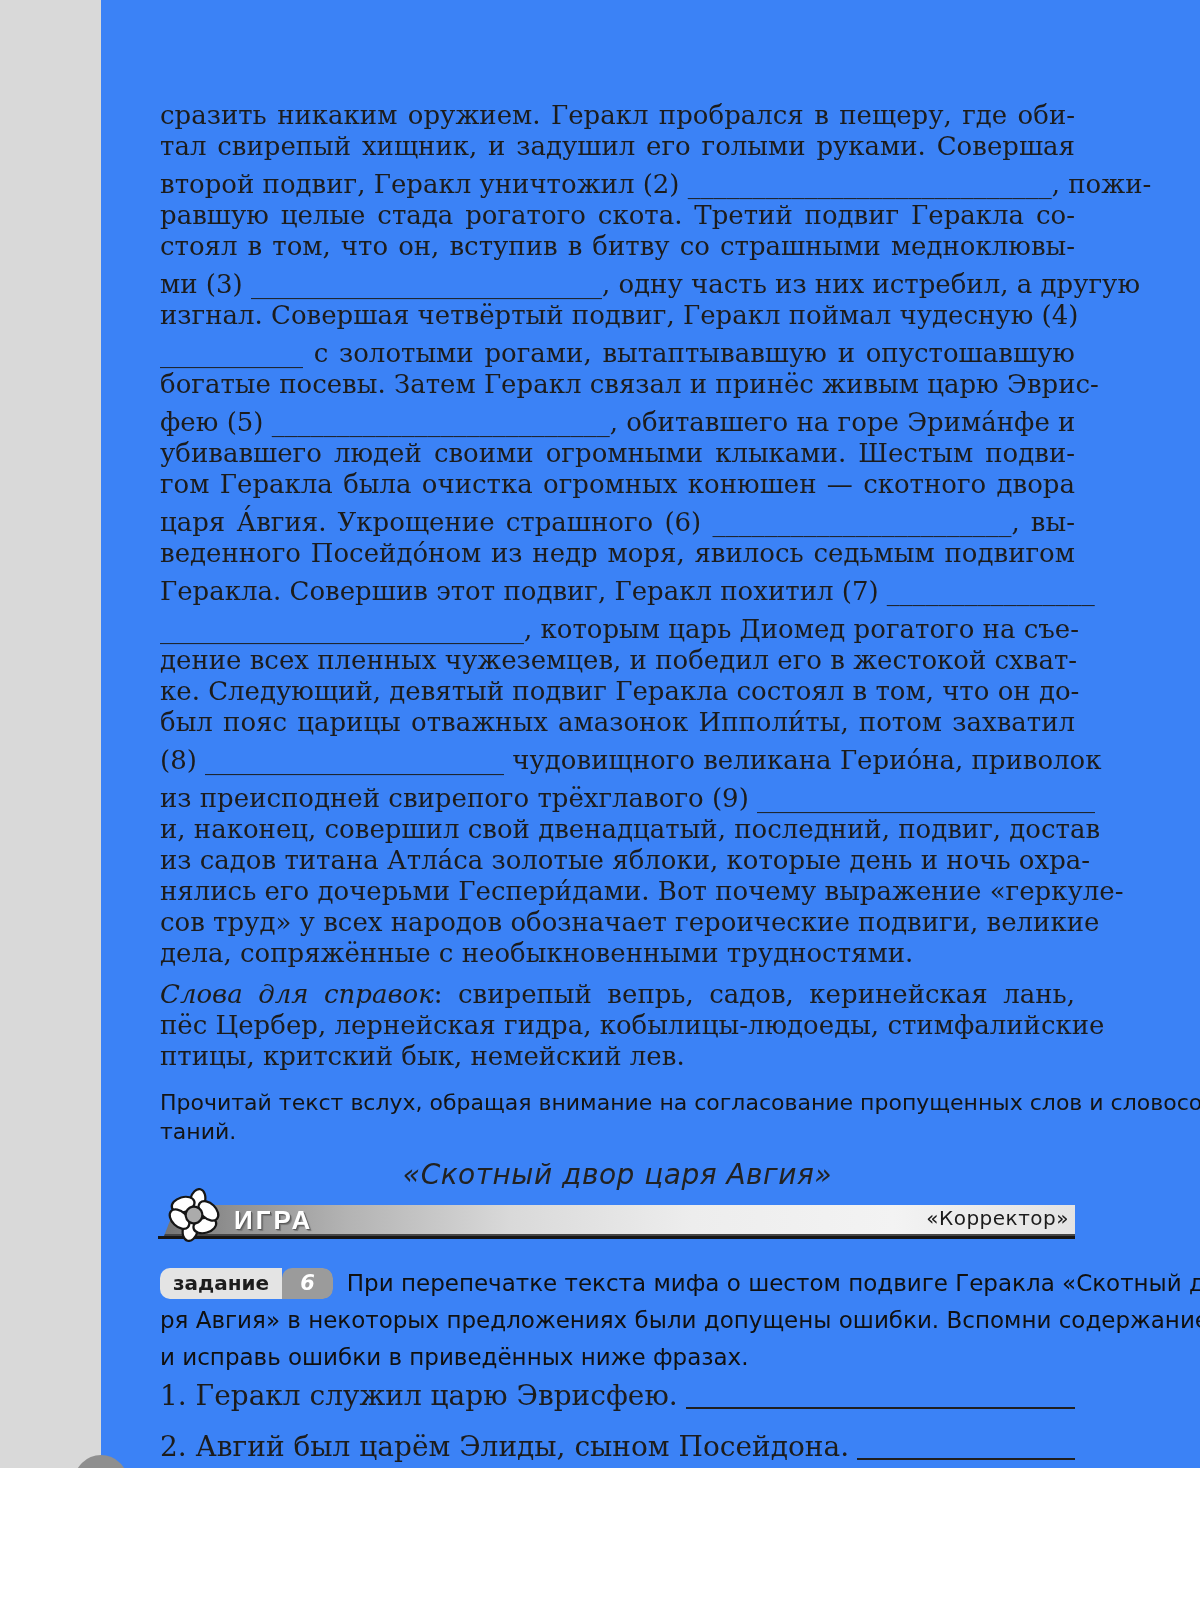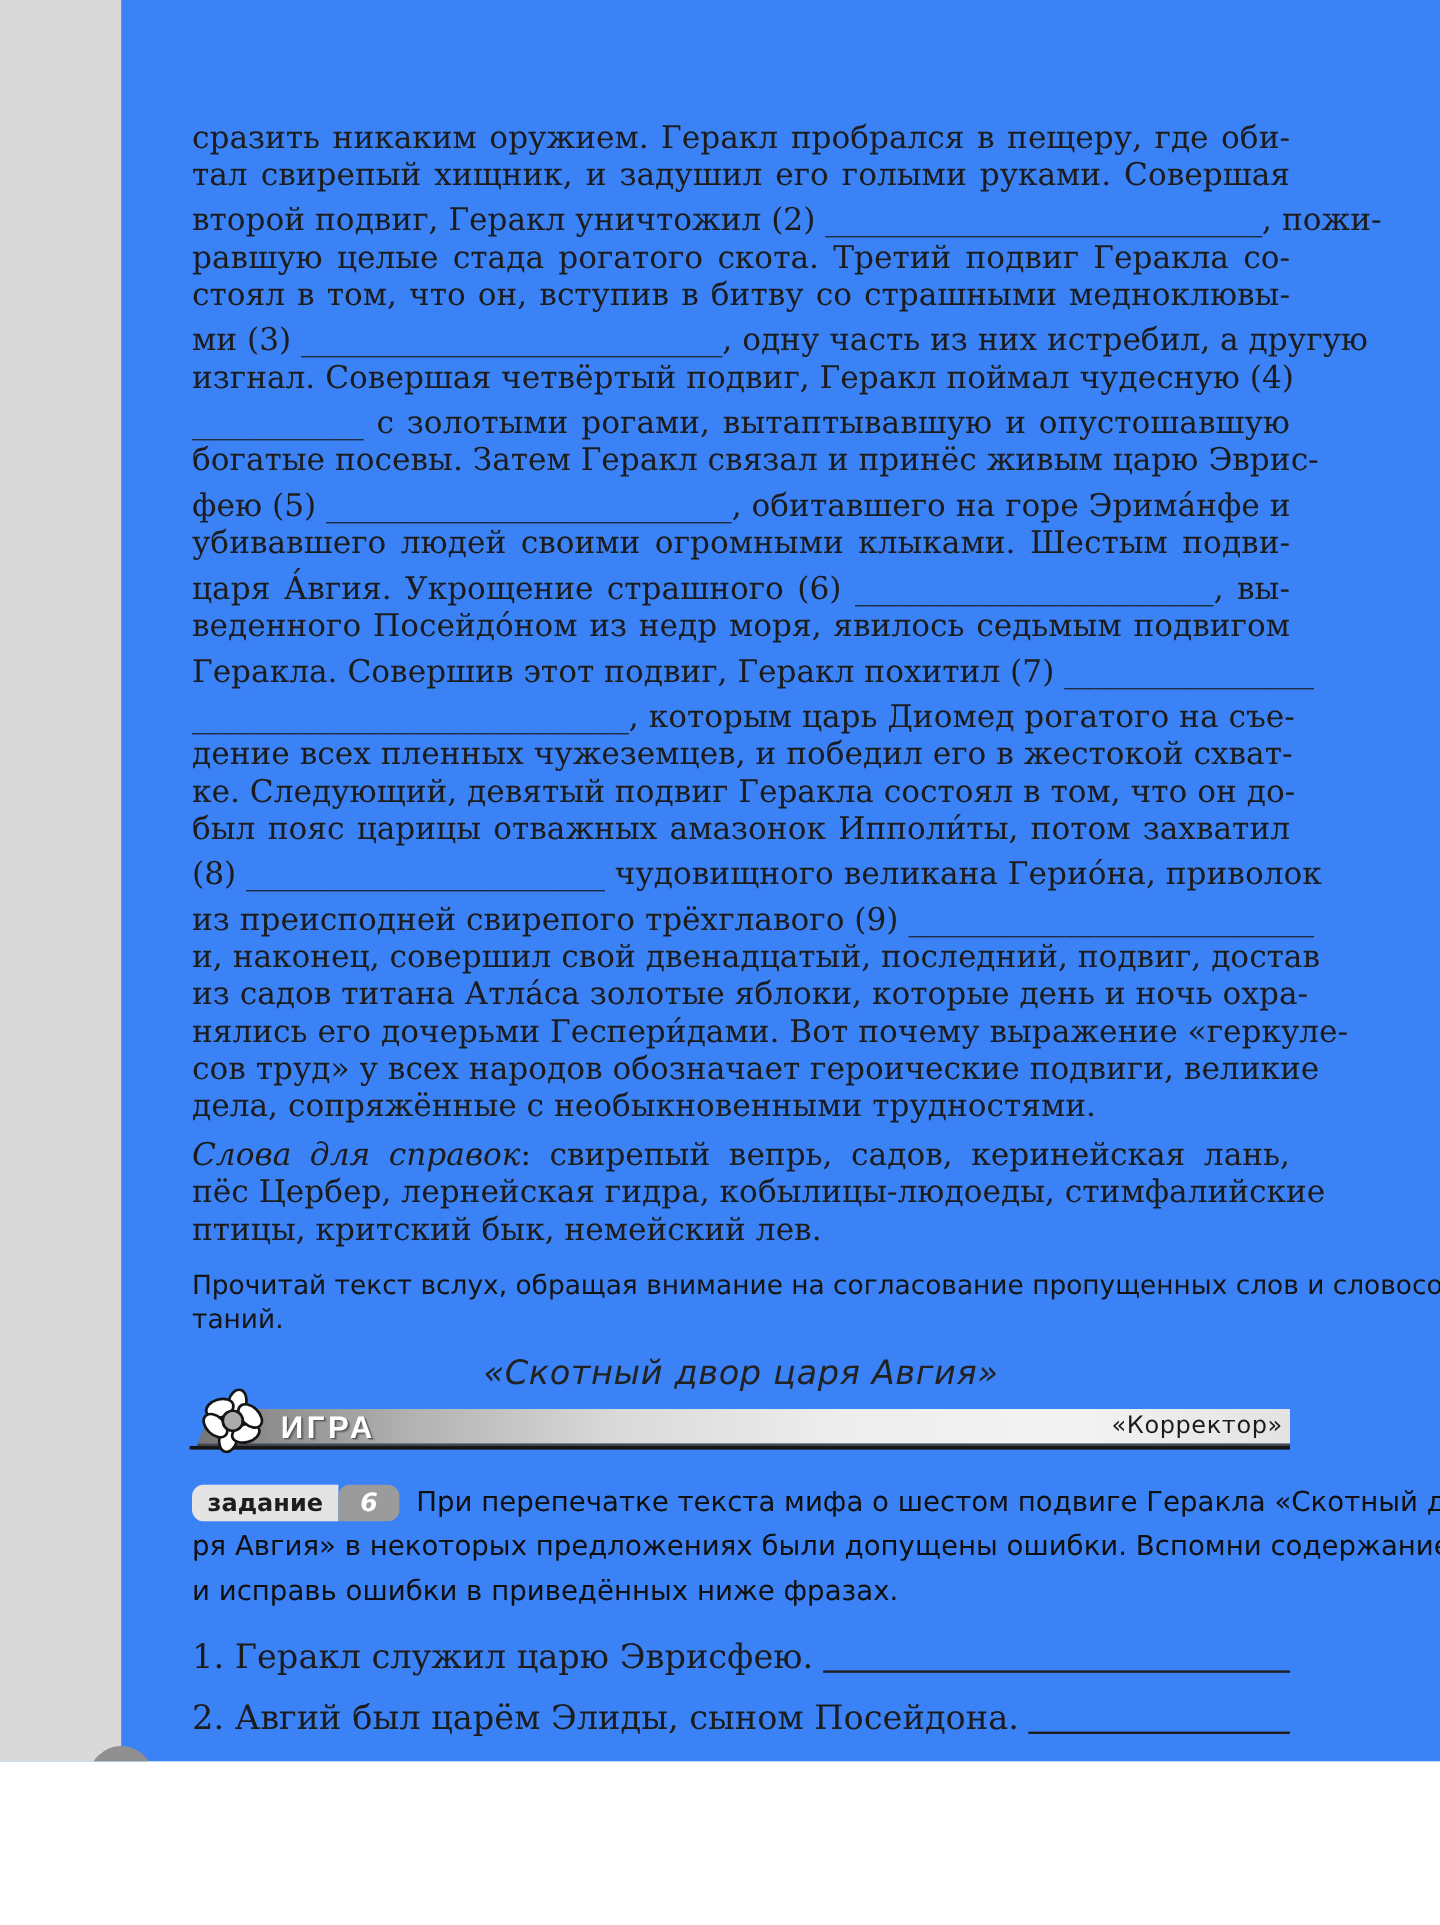--- a/index.html
+++ b/index.html
@@ -42,21 +42,21 @@
   .task-row1{display:flex;align-items:flex-start;}
   .badge{display:inline-flex;align-items:stretch;height:31px;border-radius:10px;
         overflow:hidden;flex:0 0 auto;margin:3px 14px 0 0;}
   .badge-label{background:#e4e4e4;padding:0 13px;font-size:20px;font-weight:bold;
         color:#1d1d1d;display:flex;align-items:center;}
   .badge-num{background:#9b9b9b;color:#ffffff;font-style:italic;font-weight:bold;
         font-size:21px;padding:0 18px;display:flex;align-items:center;
         border-radius:10px 10px 10px 0;}
   .task-just{text-align:justify;text-align-last:justify;white-space:nowrap;flex:1 1 auto;}
 
-  .items{margin-top:16px;}
+  .items{margin-top:0;}
   .item{display:flex;align-items:flex-end;font-size:28px;line-height:40px;
         margin-bottom:11px;white-space:nowrap;}
   .item-label{flex:0 0 auto;}
   .item-fill{flex:1 1 auto;border-bottom:2px solid #1f1f1f;height:0;margin:0 0 7px 8px;}
 
   .page-num{position:absolute;left:74px;top:1455px;width:54px;height:54px;border-radius:50%;
         background:#8f8f8f;color:#ffffff;font-family:"DejaVu Sans", sans-serif;
         font-weight:bold;font-size:28px;display:flex;align-items:center;justify-content:center;}
 </style>
 </head>
@@ -72,20 +72,21 @@
       <div class="line">тал свирепый хищник, и задушил его голыми руками. Совершая</div>
       <div class="line sp">второй подвиг, Геракл уничтожил (2) ____________________________, пожи-</div>
       <div class="line">равшую целые стада рогатого скота. Третий подвиг Геракла со-</div>
       <div class="line">стоял в том, что он, вступив в битву со страшными медноклювы-</div>
       <div class="line sp">ми (3) ___________________________, одну часть из них истребил, а другую</div>
       <div class="line">изгнал. Совершая четвёртый подвиг, Геракл поймал чудесную (4)</div>
       <div class="line sp">___________ с золотыми рогами, вытаптывавшую и опустошавшую</div>
       <div class="line">богатые посевы. Затем Геракл связал и принёс живым царю Эврис-</div>
       <div class="line sp">фею (5) __________________________, обитавшего на горе Эрима́нфе и</div>
       <div class="line">убивавшего людей своими огромными клыками. Шестым подви-</div>
+      <div class="line">гом Геракла была очистка огромных конюшен — скотного двора</div>
       <div class="line sp">царя А́вгия. Укрощение страшного (6) _______________________, вы-</div>
       <div class="line">веденного Посейдо́ном из недр моря, явилось седьмым подвигом</div>
       <div class="line sp">Геракла. Совершив этот подвиг, Геракл похитил (7) ________________</div>
       <div class="line sp">____________________________, которым царь Диомед рогатого на съе-</div>
       <div class="line">дение всех пленных чужеземцев, и победил его в жестокой схват-</div>
       <div class="line">ке. Следующий, девятый подвиг Геракла состоял в том, что он до-</div>
       <div class="line">был пояс царицы отважных амазонок Ипполи́ты, потом захватил</div>
       <div class="line sp">(8) _______________________ чудовищного великана Герио́на, приволок</div>
       <div class="line sp">из преисподней свирепого трёхглавого (9) __________________________</div>
       <div class="line">и, наконец, совершил свой двенадцатый, последний, подвиг, достав</div>

